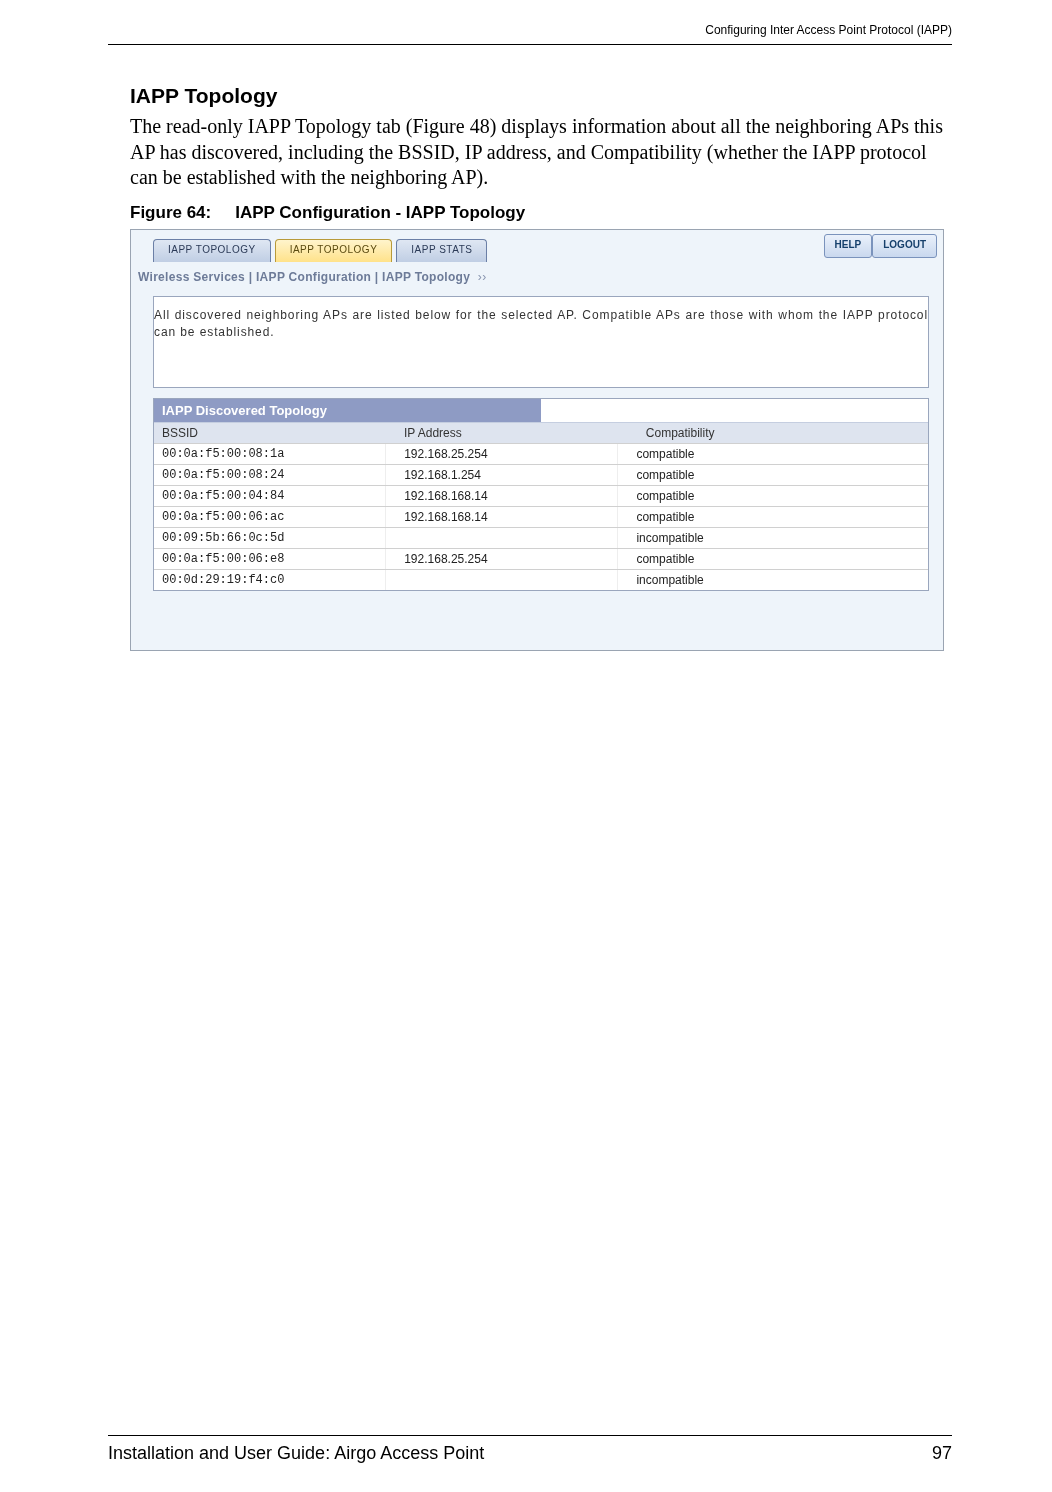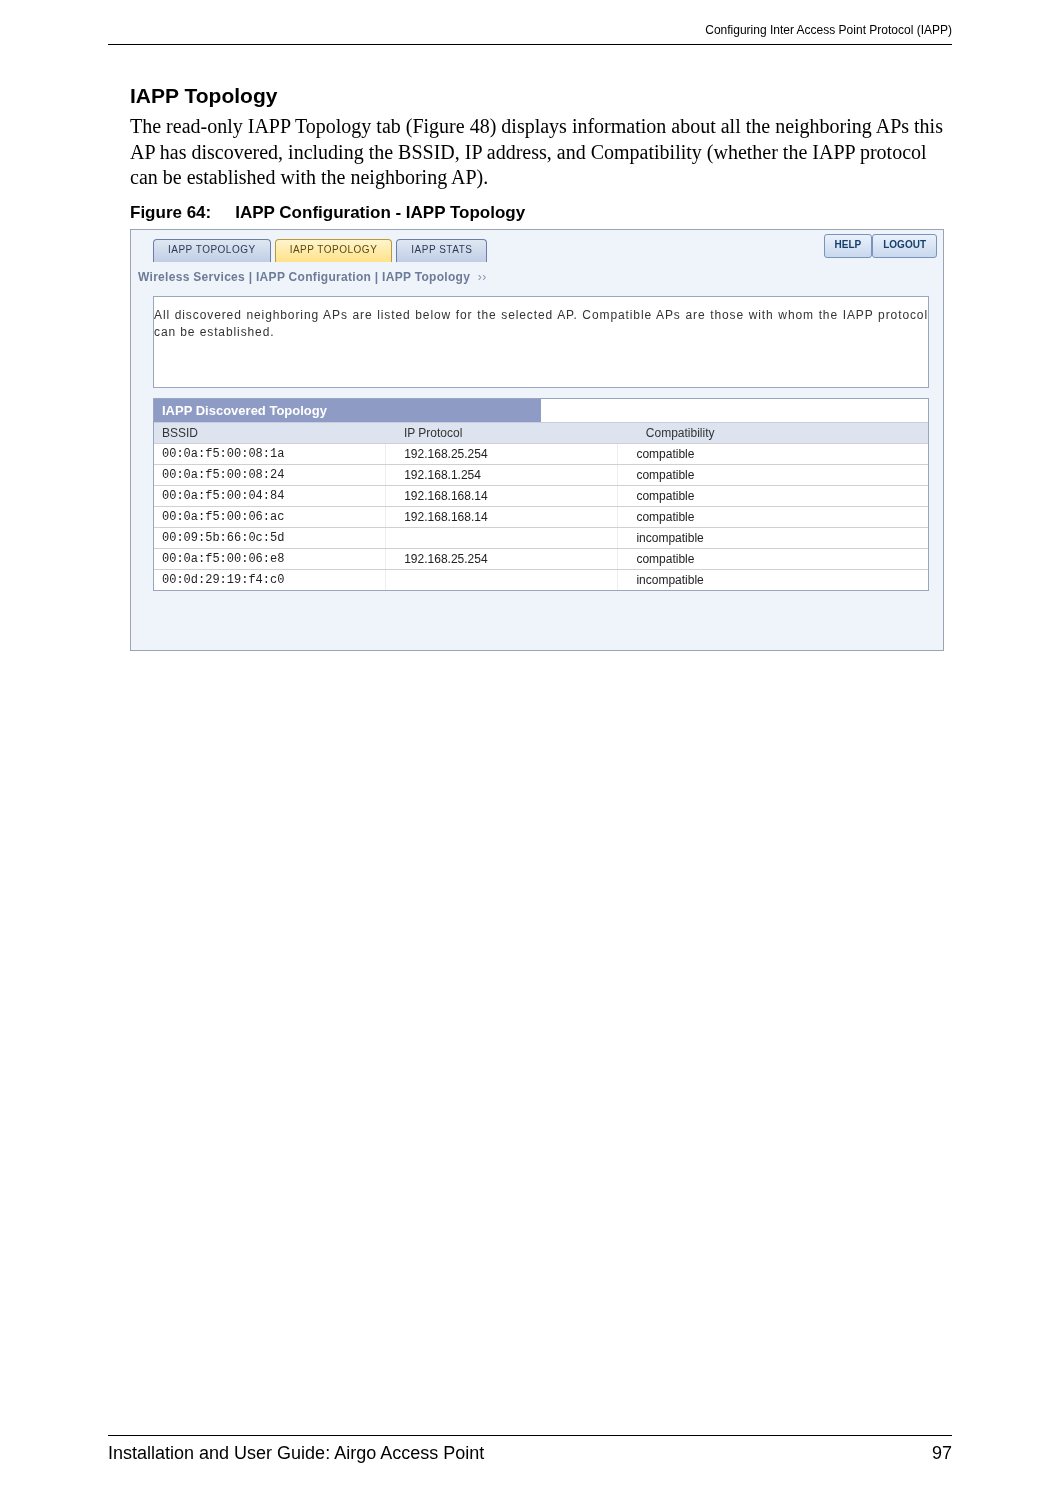--- a/index.html
+++ b/index.html
@@ -231,21 +231,21 @@
       <span>Wireless Services | IAPP Configuration | IAPP Topology</span>
       <span class="bc-arrow">››</span>
     </div>
     <div class="infobox">
       <div class="infobox-text">All discovered neighboring APs are listed below for the selected AP. Compatible APs are those with whom the IAPP protocol can be established.</div>
     </div>
     <div class="topology-box">
       <div class="topo-title">IAPP Discovered Topology</div>
       <div class="topo-head-row">
         <div class="th col-bssid">BSSID</div>
-        <div class="th col-ip">IP Protocol</div>
+        <div class="th col-ip">IP Address</div>
         <div class="th col-compat">Compatibility</div>
       </div>
       <div class="topo-row">
         <div class="td col-bssid">00:0a:f5:00:08:1a</div>
         <div class="td ip col-ip">192.168.25.254</div>
         <div class="td col-compat">compatible</div>
       </div>
       <div class="topo-row">
         <div class="td col-bssid">00:0a:f5:00:08:24</div>
         <div class="td ip col-ip">192.168.1.254</div>

